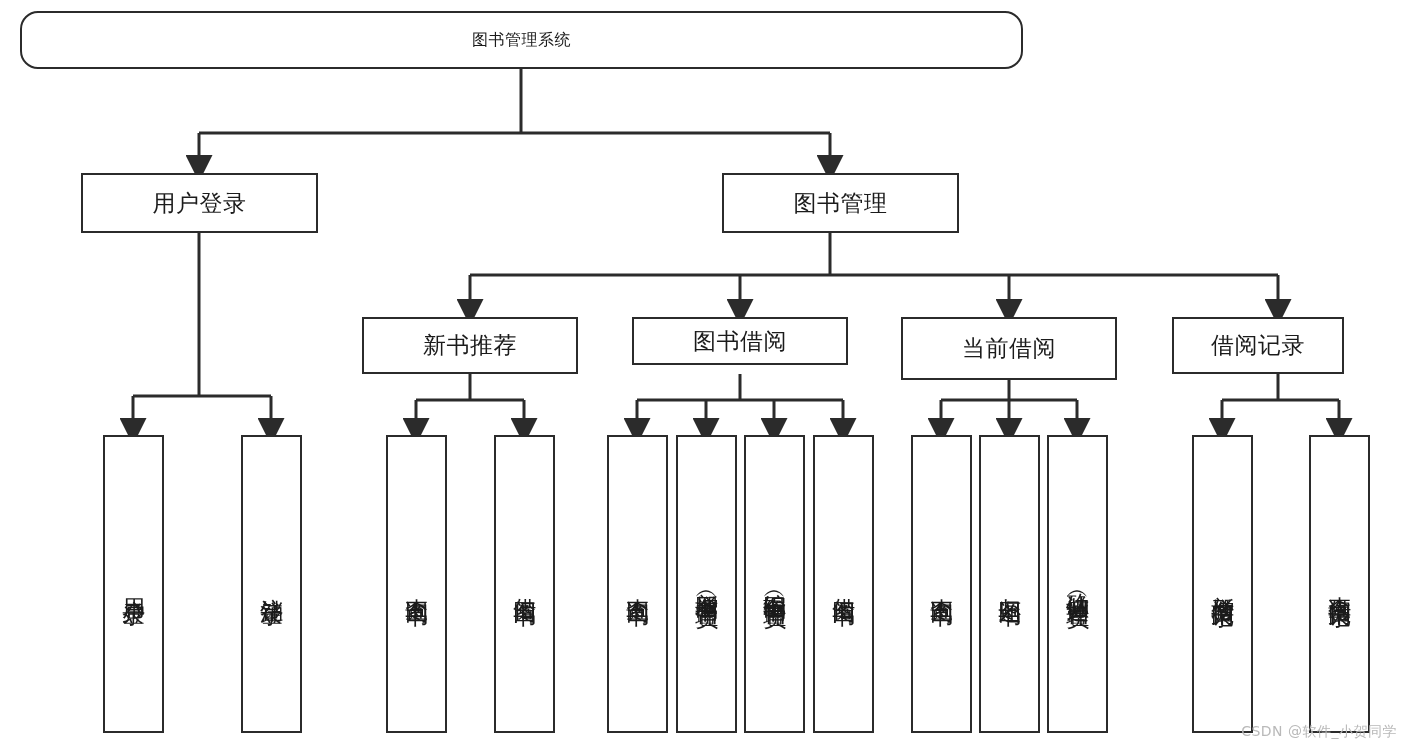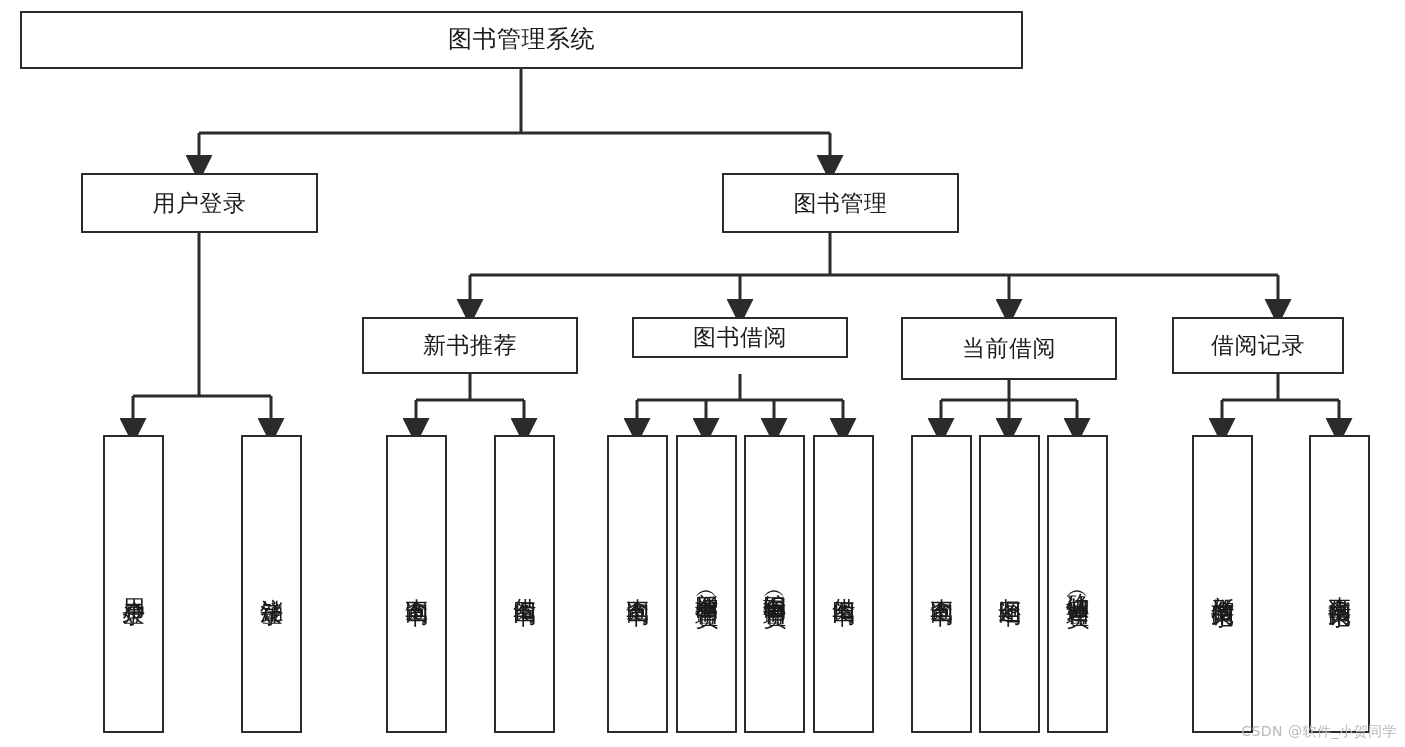--- a/index.html
+++ b/index.html
@@ -48,21 +48,22 @@
   }
   .node.vert .vtext {
     writing-mode: vertical-rl;
     text-orientation: upright;
     line-height: 1.02;
     letter-spacing: 2px;
     white-space: nowrap;
     display: block;
   }
   .node.root {
-    font-size: 24px;
+    font-size: 16px;
+    border-radius: 18px;
   }
   #watermark {
     position: absolute;
     right: 8px;
     bottom: 6px;
     font-size: 14px;
     color: #b9b9b9;
     letter-spacing: 0.5px;
     white-space: nowrap;
     font-family: "DejaVu Sans", "Liberation Sans", sans-serif;
@@ -133,21 +134,21 @@
   </div>
 
   <div class="node horiz" style="left:711px; top:173px; width:237px; height:60px;margin-left:11px;">
     <span>图书管理</span>
   </div>
 
   <div class="node horiz" style="left:362px; top:317px; width:216px; height:57px;">
     <span>新书推荐</span>
   </div>
 
-  <div class="node horiz" style="left:632px; top:317px; width:216px; height:41px;">
+  <div class="node horiz" style="left:632px; top:317px; width:216px; height:48px;">
     <span>图书借阅</span>
   </div>
 
   <div class="node horiz" style="left:901px; top:317px; width:216px; height:63px;">
     <span>当前借阅</span>
   </div>
 
   <div class="node horiz" style="left:1172px; top:317px; width:172px; height:57px;">
     <span>借阅记录</span>
   </div>

